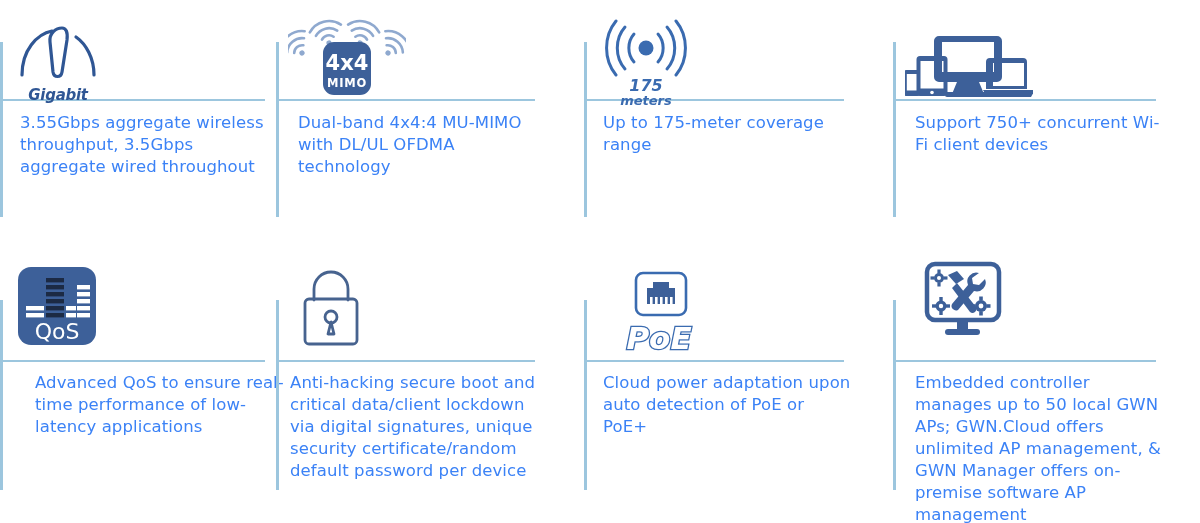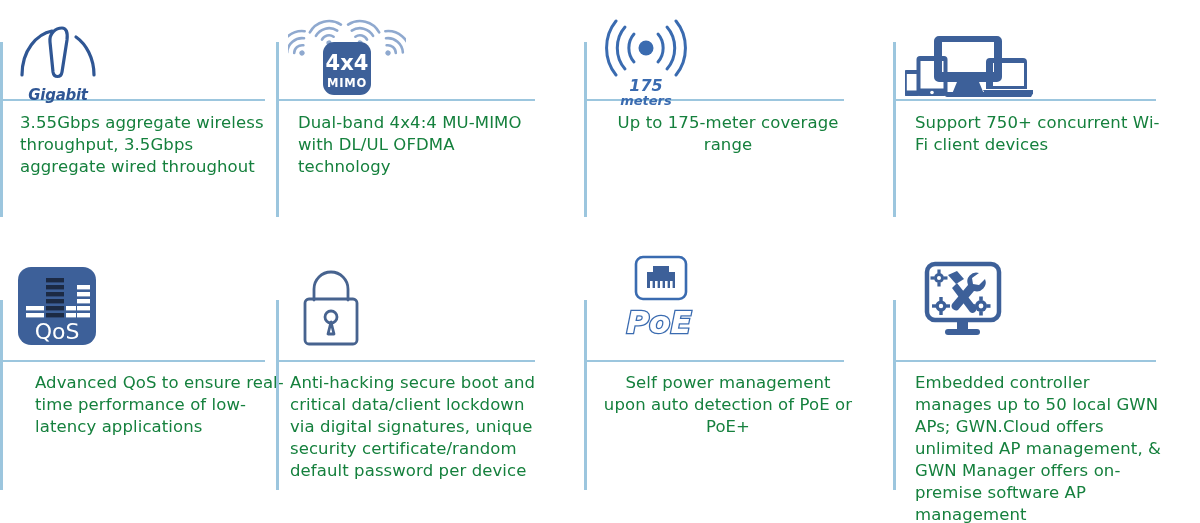--- a/index.html
+++ b/index.html
@@ -75,25 +75,25 @@
     line-height: 0;
   }
 
   .desc {
     position: absolute;
     left: 20px;
     top: 112px;
     width: 250px;
     font-size: 16.5px;
     line-height: 1.33;
-    color: #15803d;
+    color: #3b82f6;
     letter-spacing: 0.1px;
   }
   .cell.c2 .desc { left: 22px; width: 248px; }
-  .cell.c3 .desc { left: 19px; width: 250px; text-align: center; }
+  .cell.c3 .desc { left: 19px; width: 250px; }
   .cell.c4 .desc { left: 22px; width: 245px; }
 
   .row-2 .desc { top: 372px; }
   .row-2 .hrule { top: 360px; }
   .row-2 .vrule { top: 300px; height: 190px; }
   .row-2 .icon-area { top: 258px; height: 95px; }
   .label-gig {
     font-size: 15px;
     font-weight: bold;
     font-style: italic;
@@ -279,37 +279,37 @@
             </g>
           </svg>
         </div>
       </div>
       <div class="desc" style="top:372px;left:14px;width:248px;">Anti-hacking secure boot and critical data/client lockdown via digital signatures, unique security certificate/random default password per device</div>
     </div>
 
     <div class="cell c3">
       <div class="vrule" style="top:300px;height:190px;"></div>
       <div class="hrule" style="top:360px;"></div>
-      <div class="icon-area" style="top:253px;">
+      <div class="icon-area" style="top:269px;">
         <div class="icon-wrap" style="margin-left:22px;">
           <svg width="82" height="92" viewBox="0 0 82 92">
             <rect x="18" y="2" width="50" height="42" rx="7" ry="7" fill="none" stroke="#3a6bb0" stroke-width="2.6"></rect>
             <path d="M29 33 V17 h6 V11 h16 V17 h6 V33 z" fill="#3d6099"></path>
             <g fill="#ffffff">
               <rect x="32" y="26" width="2.6" height="7"></rect>
               <rect x="37" y="26" width="2.6" height="7"></rect>
               <rect x="42" y="26" width="2.6" height="7"></rect>
               <rect x="47" y="26" width="2.6" height="7"></rect>
               <rect x="52" y="26" width="2.6" height="7"></rect>
             </g>
             <text x="41" y="78" text-anchor="middle" font-family="DejaVu Sans, Liberation Sans, sans-serif" font-size="31" font-weight="bold" font-style="italic" fill="#ffffff" stroke="#3a6bb0" stroke-width="2.6" paint-order="stroke fill">PoE</text>
           </svg>
         </div>
       </div>
-      <div class="desc" style="top:372px;left:19px;width:250px;">Self power management upon auto detection of PoE or PoE+</div>
+      <div class="desc" style="top:372px;left:19px;width:250px;">Cloud power adaptation upon auto detection of PoE or PoE+</div>
     </div>
 
     <div class="cell c4">
       <div class="vrule" style="top:300px;height:190px;"></div>
       <div class="hrule" style="top:360px;"></div>
       <div class="icon-area" style="top:253px;">
         <div class="icon-wrap" style="margin-left:16px;">
           <svg width="84" height="84" viewBox="0 0 84 84">
             <rect x="6" y="5" width="72" height="56" rx="8" ry="8" fill="none" stroke="#3d6099" stroke-width="4.5"></rect>
             <rect x="36" y="61" width="11" height="10" fill="#3d6099"></rect>

